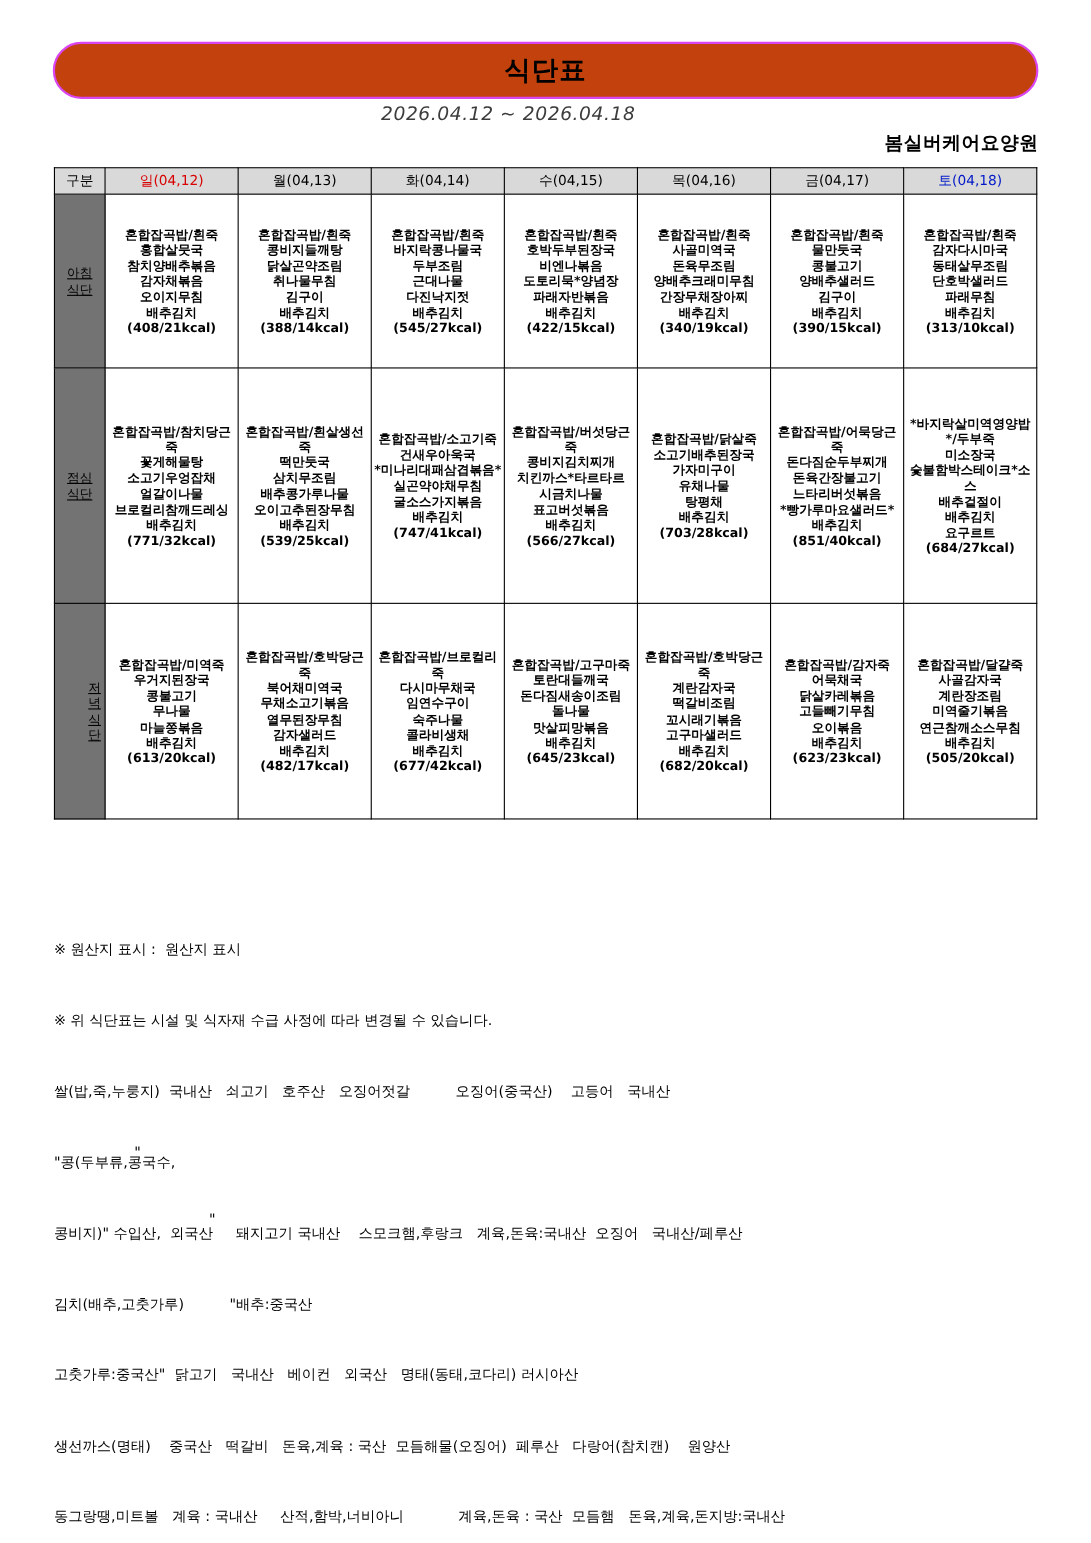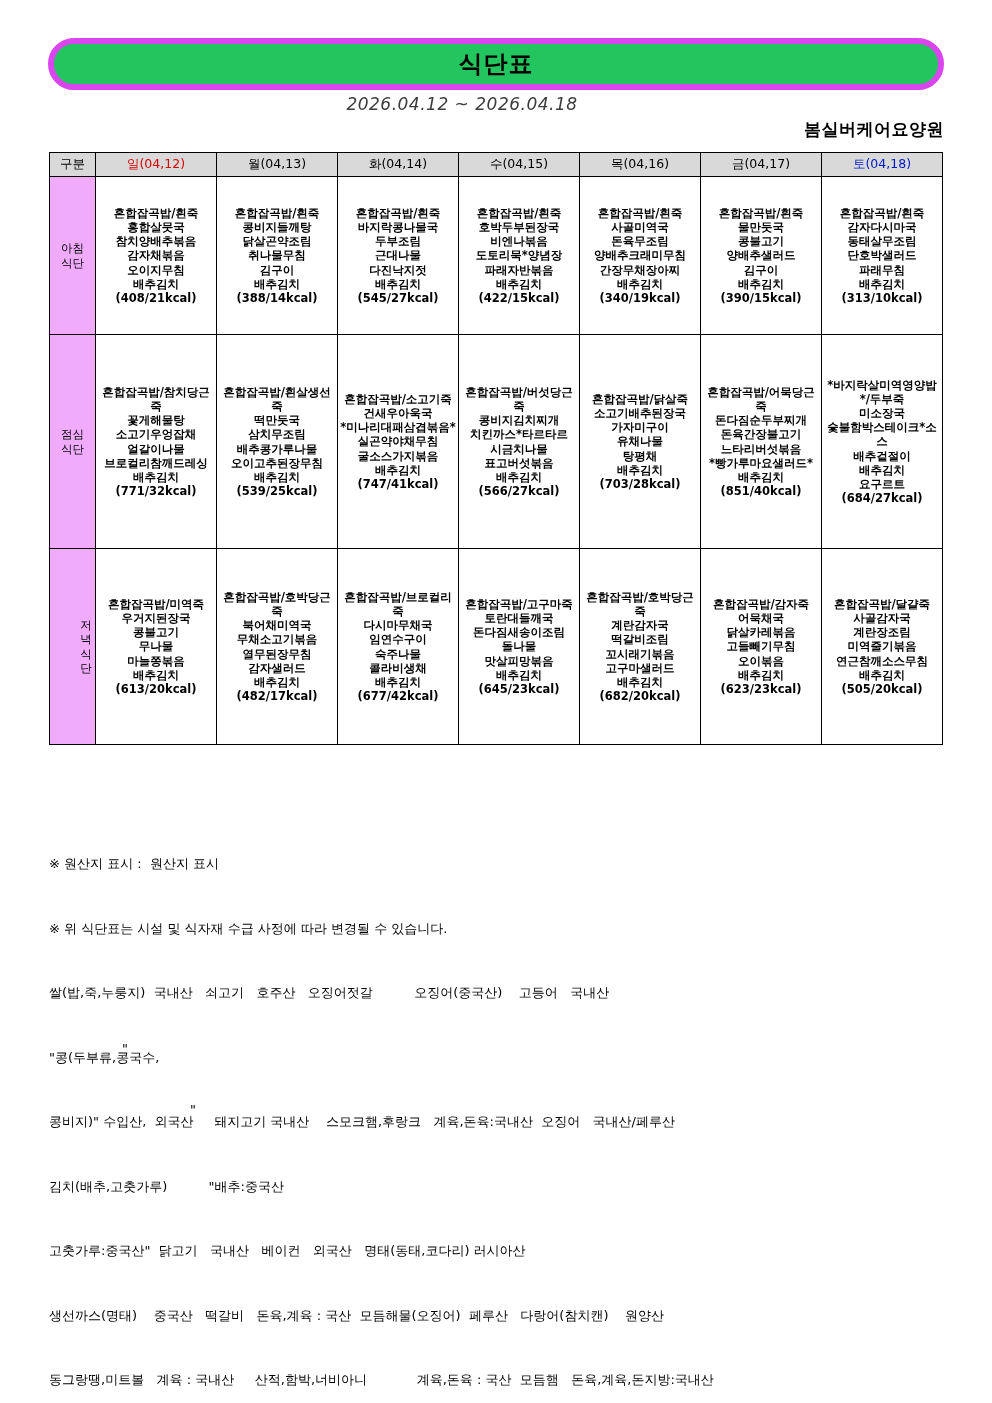--- a/index.html
+++ b/index.html
@@ -22,27 +22,27 @@
     box-sizing: border-box;
   }
 
   
   .title-banner {
     position: absolute;
     left: 48px;
     top: 38px;
     width: 896px;
     height: 52px;
-    border: 6px solid #d946ef;
+    border: 2px solid #d946ef;
     border-radius: 26px;
     display: flex;
     align-items: center;
     justify-content: center;
     box-sizing: border-box;
-    background: #22c55e;
+    background: #c2410c;
   }
   .title-banner .title-text {
     font-size: 24px;
     font-weight: bold;
     letter-spacing: 1px;
   }
 
   .date-range {
     position: absolute;
     left: 0;
@@ -90,23 +90,24 @@
     height: 24px;
     padding: 1px 1px;
   }
   .col-label {
     width: 46px;
   }
   .col-day {
     width: 121px;
   }
   .row-label {
-    background: #f0abfc;
+    background: #737373;
     font-size: 12.5px;
     width: 46px;
+    text-decoration: underline;
   }
   .hdr-sun { color: #d80000; }
   .hdr-sat { color: #0018c8; }
 
   .meal-cell {
     padding: 6px 2px 7px 2px;
     font-weight: bold;
   }
   .snack-cell {
     padding: 5px 2px;

